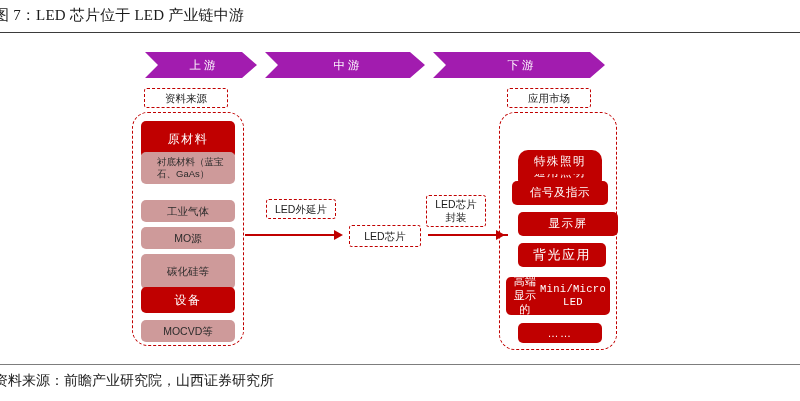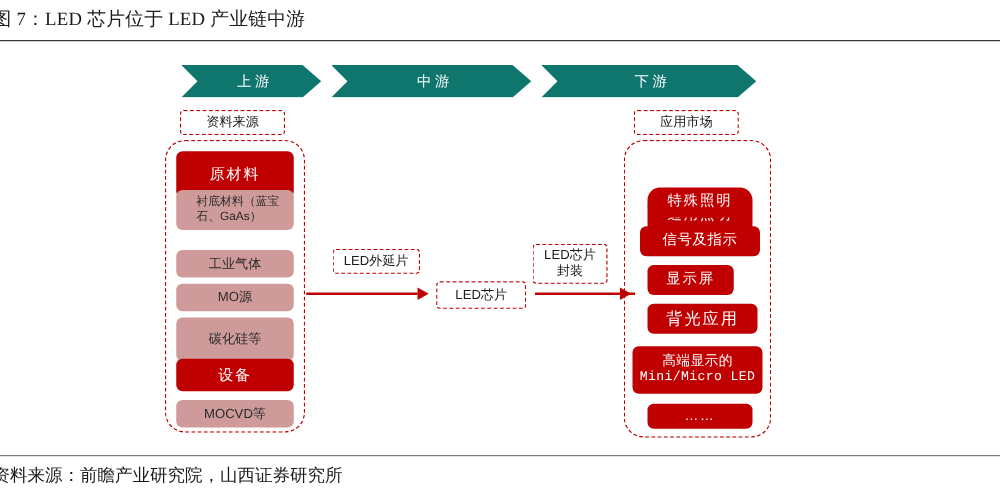--- a/index.html
+++ b/index.html
@@ -38,21 +38,21 @@
     font-family: "Liberation Serif", "DejaVu Serif", serif;
     font-size: 14px;
     color: #1a1a1a;
     white-space: nowrap;
   }
 
   
   .chev {
     position: absolute;
     height: 26px;
-    background: #0f766e;
+    background: #a21caf;
     color: #ffffff;
     font-size: 11.5px;
     display: flex;
     align-items: center;
     justify-content: center;
     letter-spacing: 3px;
     -webkit-clip-path: polygon(0 0, calc(100% - 15px) 0, 100% 50%, calc(100% - 15px) 100%, 0 100%, 13px 50%);
     clip-path: polygon(0 0, calc(100% - 15px) 0, 100% 50%, calc(100% - 15px) 100%, 0 100%, 13px 50%);
   }
   .chev span { padding-left: 6px; }
@@ -176,25 +176,25 @@
 
   <div class="arrow-line" style="left:428px; top:234px; width:80px;"></div>
   <div class="arrow-head" style="left:496px; top:230px;"></div>
 
   <div class="box solid" style="left:518px; top:120px; width:84px; height:24px; font-size:11.5px;margin-top:41px;">通用照明</div>
 
   <div class="box solid" style="left:518px; top:150px; width:84px; height:24px; font-size:11.5px;border-radius:10px;">特殊照明</div>
 
   <div class="box solid" style="left:512px; top:181px; width:96px; height:24px; font-size:11.5px; letter-spacing:0.5px;">信号及指示</div>
 
-  <div class="box solid" style="left:518px; top:212px; width:69px; height:24px; font-size:11.5px;">显示屏</div>
+  <div class="box solid" style="left:518px; top:212px; width:100px; height:24px; font-size:11.5px;">显示屏</div>
 
   <div class="box solid" style="left:518px; top:243px; width:88px; height:24px; font-size:13px;">背光应用</div>
 
-  <div class="box solid two-line" style="left:506px; top:277px; width:104px; height:38px; font-size:11px; letter-spacing:0.3px; flex-direction:column;">
+  <div class="box solid two-line" style="left:506px; top:277px; width:104px; height:38px; font-size:11px; letter-spacing:0.3px; flex-direction:row;">
     <div>高端显示的</div>
     <div style="font-family:'Liberation Mono','DejaVu Sans Mono',monospace; font-size:10.5px;">Mini/Micro LED</div>
   </div>
 
   <div class="box solid" style="left:518px; top:323px; width:84px; height:20px; font-size:11px;">……</div>
 
   <div class="rule-bottom"></div>
   <div class="fig-source">资料来源：前瞻产业研究院，山西证券研究所</div>
 
 </div>

